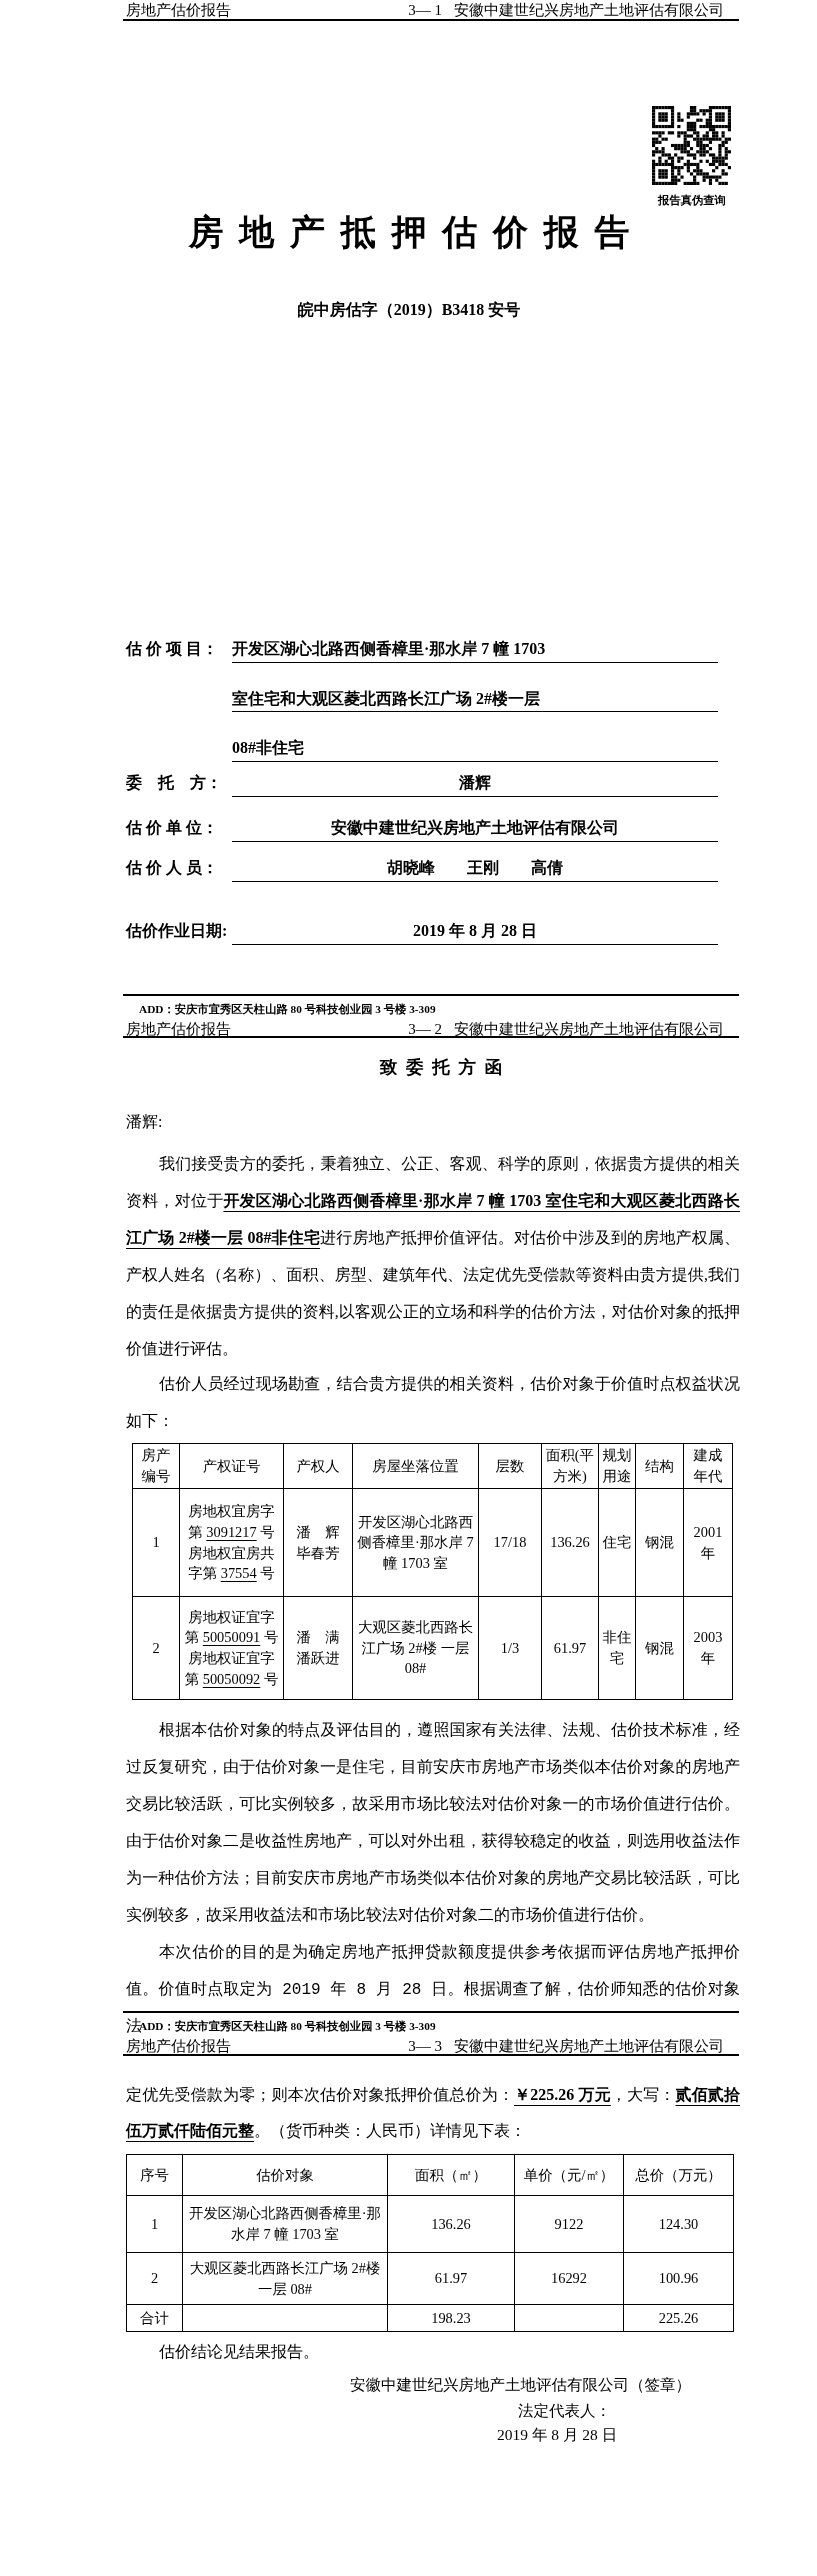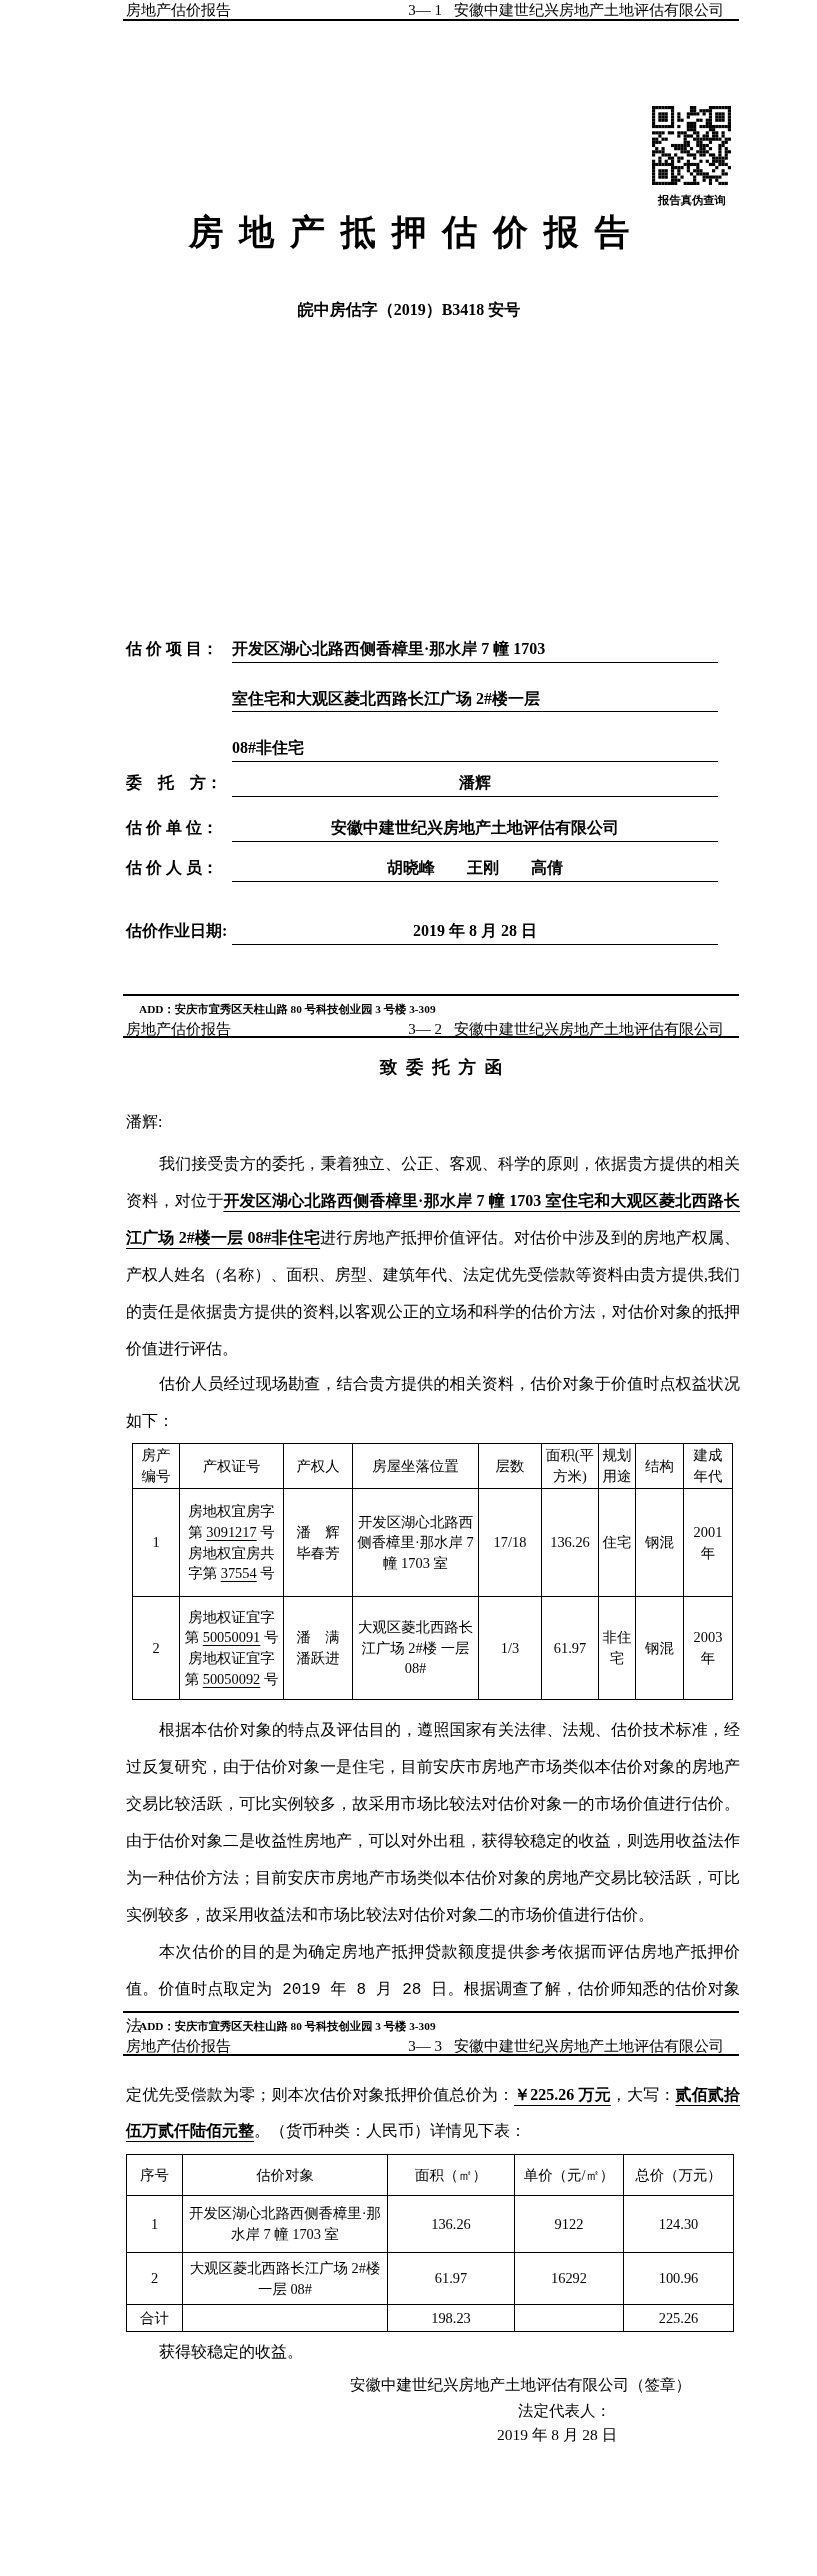--- a/index.html
+++ b/index.html
@@ -569,20 +569,20 @@
         <tr class="rt">
           <td>合计</td>
           <td></td>
           <td>198.23</td>
           <td></td>
           <td>225.26</td>
         </tr>
       </tbody>
   </table>
 
-  <div class="abs closing">获得较稳定的收益。</div>
+  <div class="abs closing">估价结论见结果报告。</div>
 
   <div class="abs sigline" id="sig-company">安徽中建世纪兴房地产土地评估有限公司（签章）</div>
   <div class="abs sigline" id="sig-legal">法定代表人：</div>
   <div class="abs sigline" id="sig-date">2019 年 8 月 28 日</div>
 
 </div>
 
 
 </body></html>

